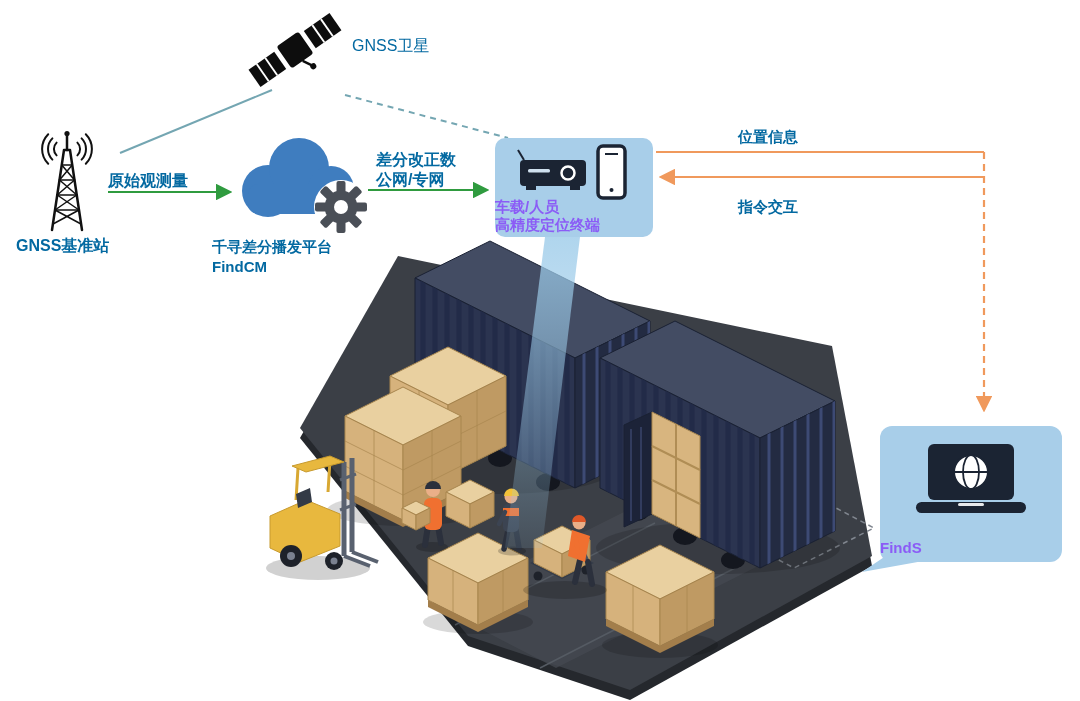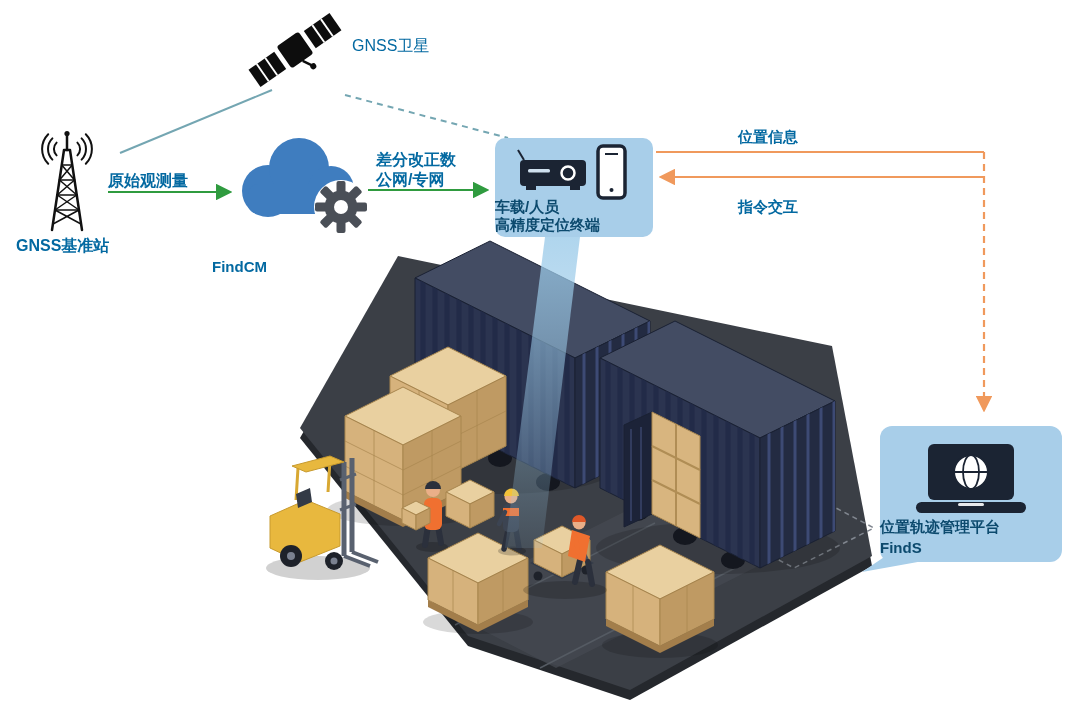--- a/index.html
+++ b/index.html
@@ -1,21 +1,21 @@
 <!DOCTYPE html>
 <html><head>
 <meta charset="utf-8">
 <style>
   html,body{margin:0;padding:0;background:#fff;}
   .stage{position:relative;width:1080px;height:701px;background:#ffffff;overflow:hidden;
          font-family:"Liberation Sans","DejaVu Sans",sans-serif;}
   .scene-svg{position:absolute;left:0;top:0;}
   .lbl{position:absolute;color:#0369a1;font-weight:700;white-space:nowrap;}
   .lbl.center{text-align:left;white-space:normal;}
-  .lbl.navy{color:#0c4a6e;}
+  .lbl.navy{color:#8b5cf6;}
   .fs13{font-size:16px;}
   .fs15{font-size:15px;}
   .fs16{font-size:16px;}
   .w500{font-weight:500;}
 </style>
 </head>
 <body>
 
 <div class="stage">
 
@@ -289,29 +289,29 @@
       <rect x="916" y="502" width="110" height="11" rx="5.5" fill="#1b2433"></rect>
       <rect x="958" y="503" width="26" height="3" rx="1.5" fill="#fff" opacity="0.9"></rect>
     </g>
   </g>
 </svg>
 
 <div class="lbl fs16 w500" style="left:352px; top:36px;">GNSS卫星</div>
 
 <div class="lbl fs16" style="left:16px; top:236px;">GNSS基准站</div>
 
+<div class="lbl fs15 center" style="left:212px; top:238px; width:178px;">千寻差分播发平台</div>
 <div class="lbl fs15 center" style="left:212px; top:258px; width:178px;">FindCM</div>
 
 <div class="lbl fs13 center" style="left:108px; top:171px; width:126px;">原始观测量</div>
 
 <div class="lbl fs13 center" style="left:376px; top:150px; width:106px;">差分改正数</div>
 <div class="lbl fs13 center" style="left:376px; top:170px; width:106px;">公网/专网</div>
 
 <div class="lbl fs15 center navy" style="left:495px; top:198px; width:158px;">车载/人员</div>
 <div class="lbl fs15 center navy" style="left:495px; top:216px; width:158px;">高精度定位终端</div>
 
 <div class="lbl fs15 center" style="left:738px; top:128px; width:136px;">位置信息</div>
 <div class="lbl fs15 center" style="left:738px; top:184px; width:136px;margin-top:14px;">指令交互</div>
 
-<div class="lbl fs15 center navy" style="left:880px; top:518px; width:182px;">位置轨迹管理平台</div>
 <div class="lbl fs15 center navy" style="left:880px; top:539px; width:182px;">FindS</div>
 
 </div>
 
 </body></html>

